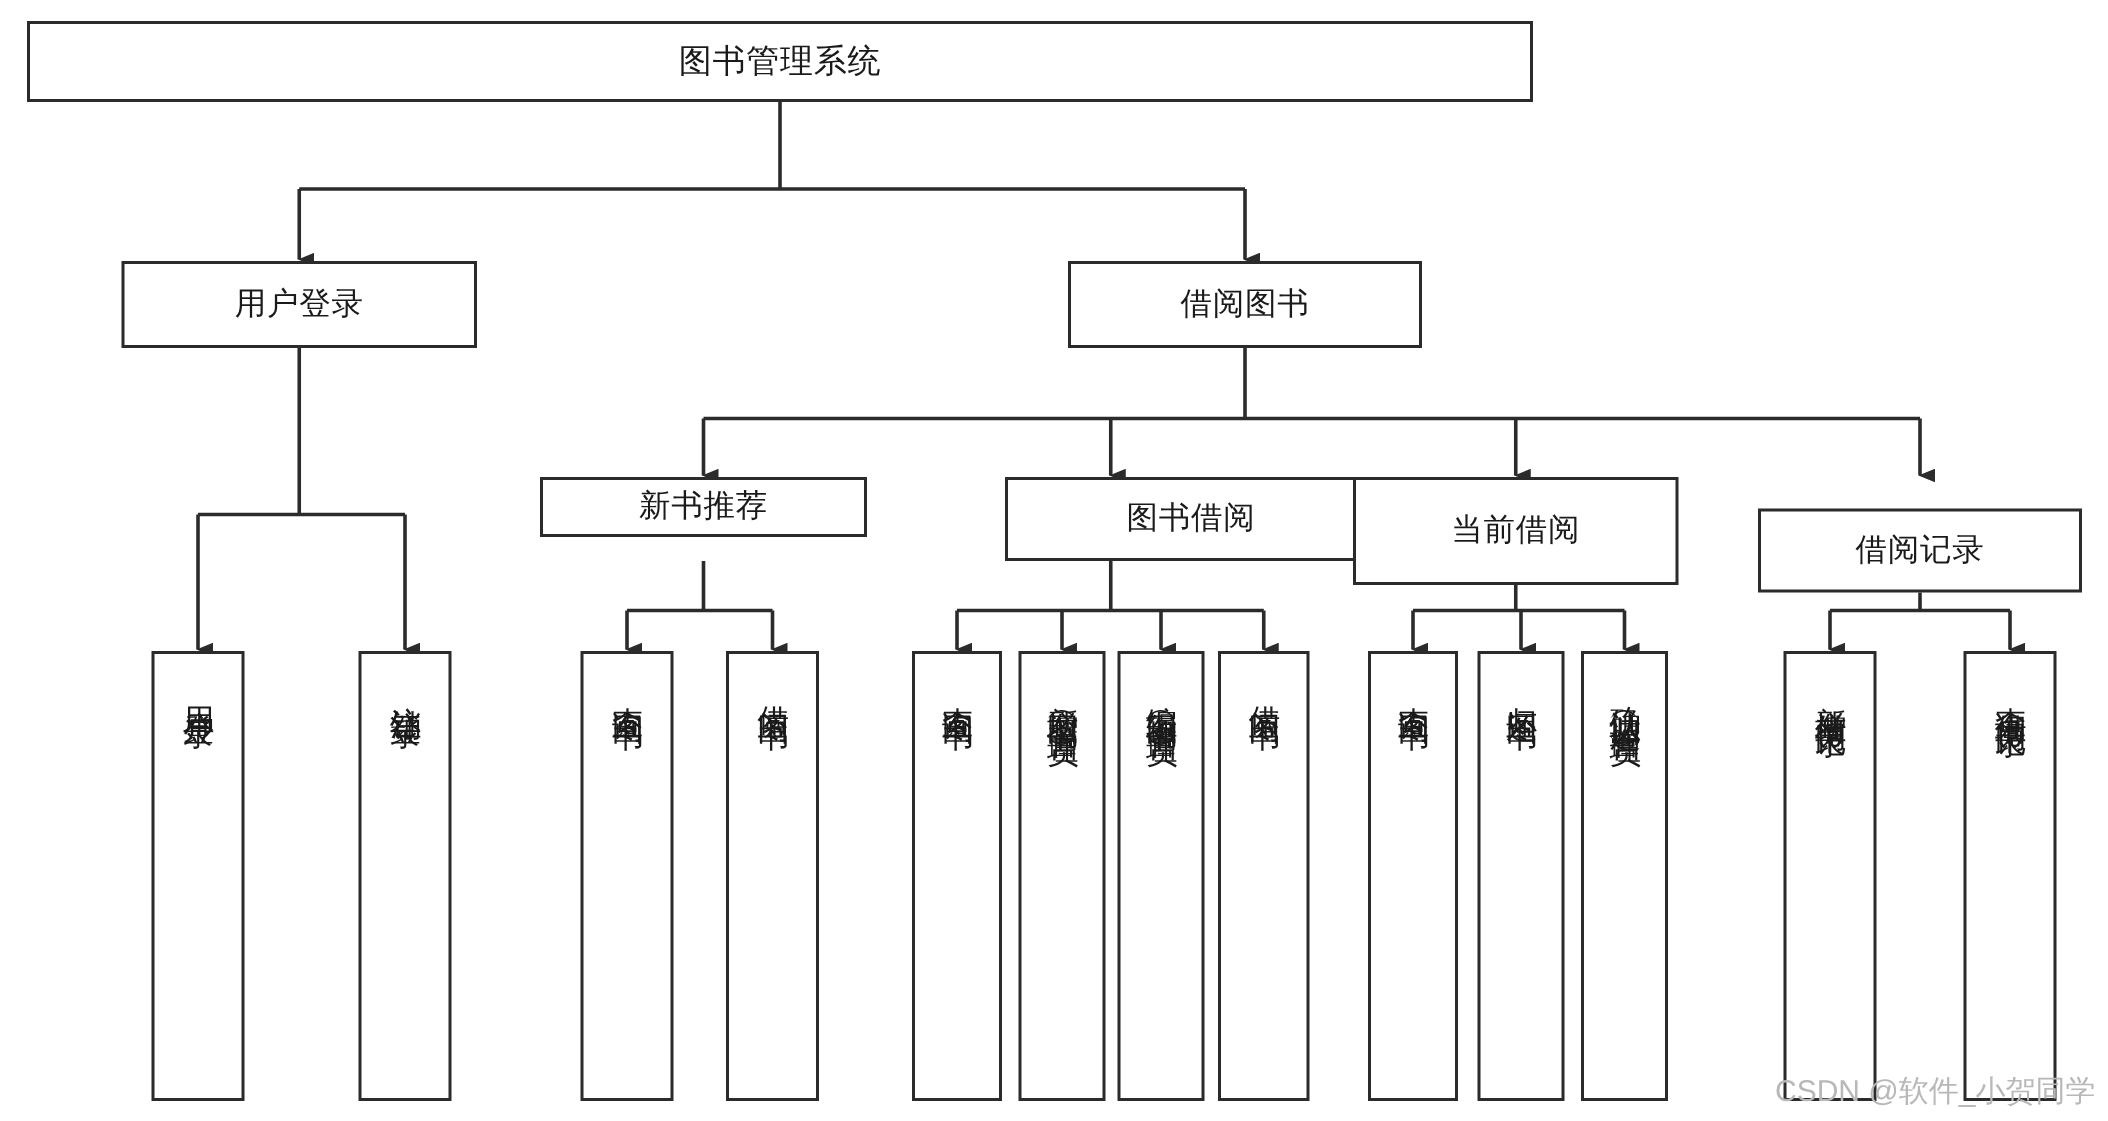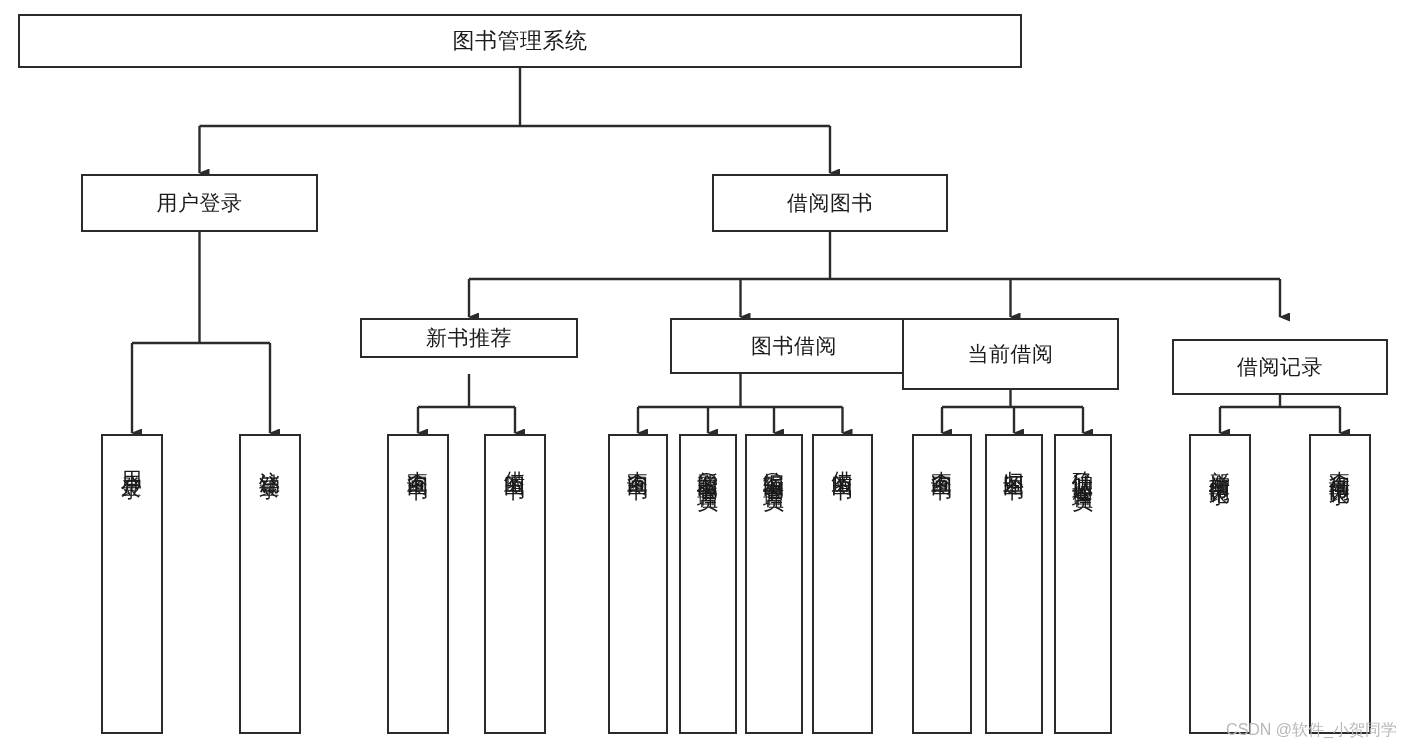--- a/index.html
+++ b/index.html
@@ -58,21 +58,21 @@
     letter-spacing: 3px;
     line-height: 1;
   }
   .node.vert.tall .label {
     letter-spacing: 3px;
   }
   .watermark {
     position: absolute;
     right: 8px;
     bottom: 6px;
-    font-size: 16px;
+    font-size: 20px;
     color: #b8b8b8;
     z-index: 5;
     white-space: nowrap;
   }
 </style>
 </head>
 <body>
 
 <div id="canvas">
 

